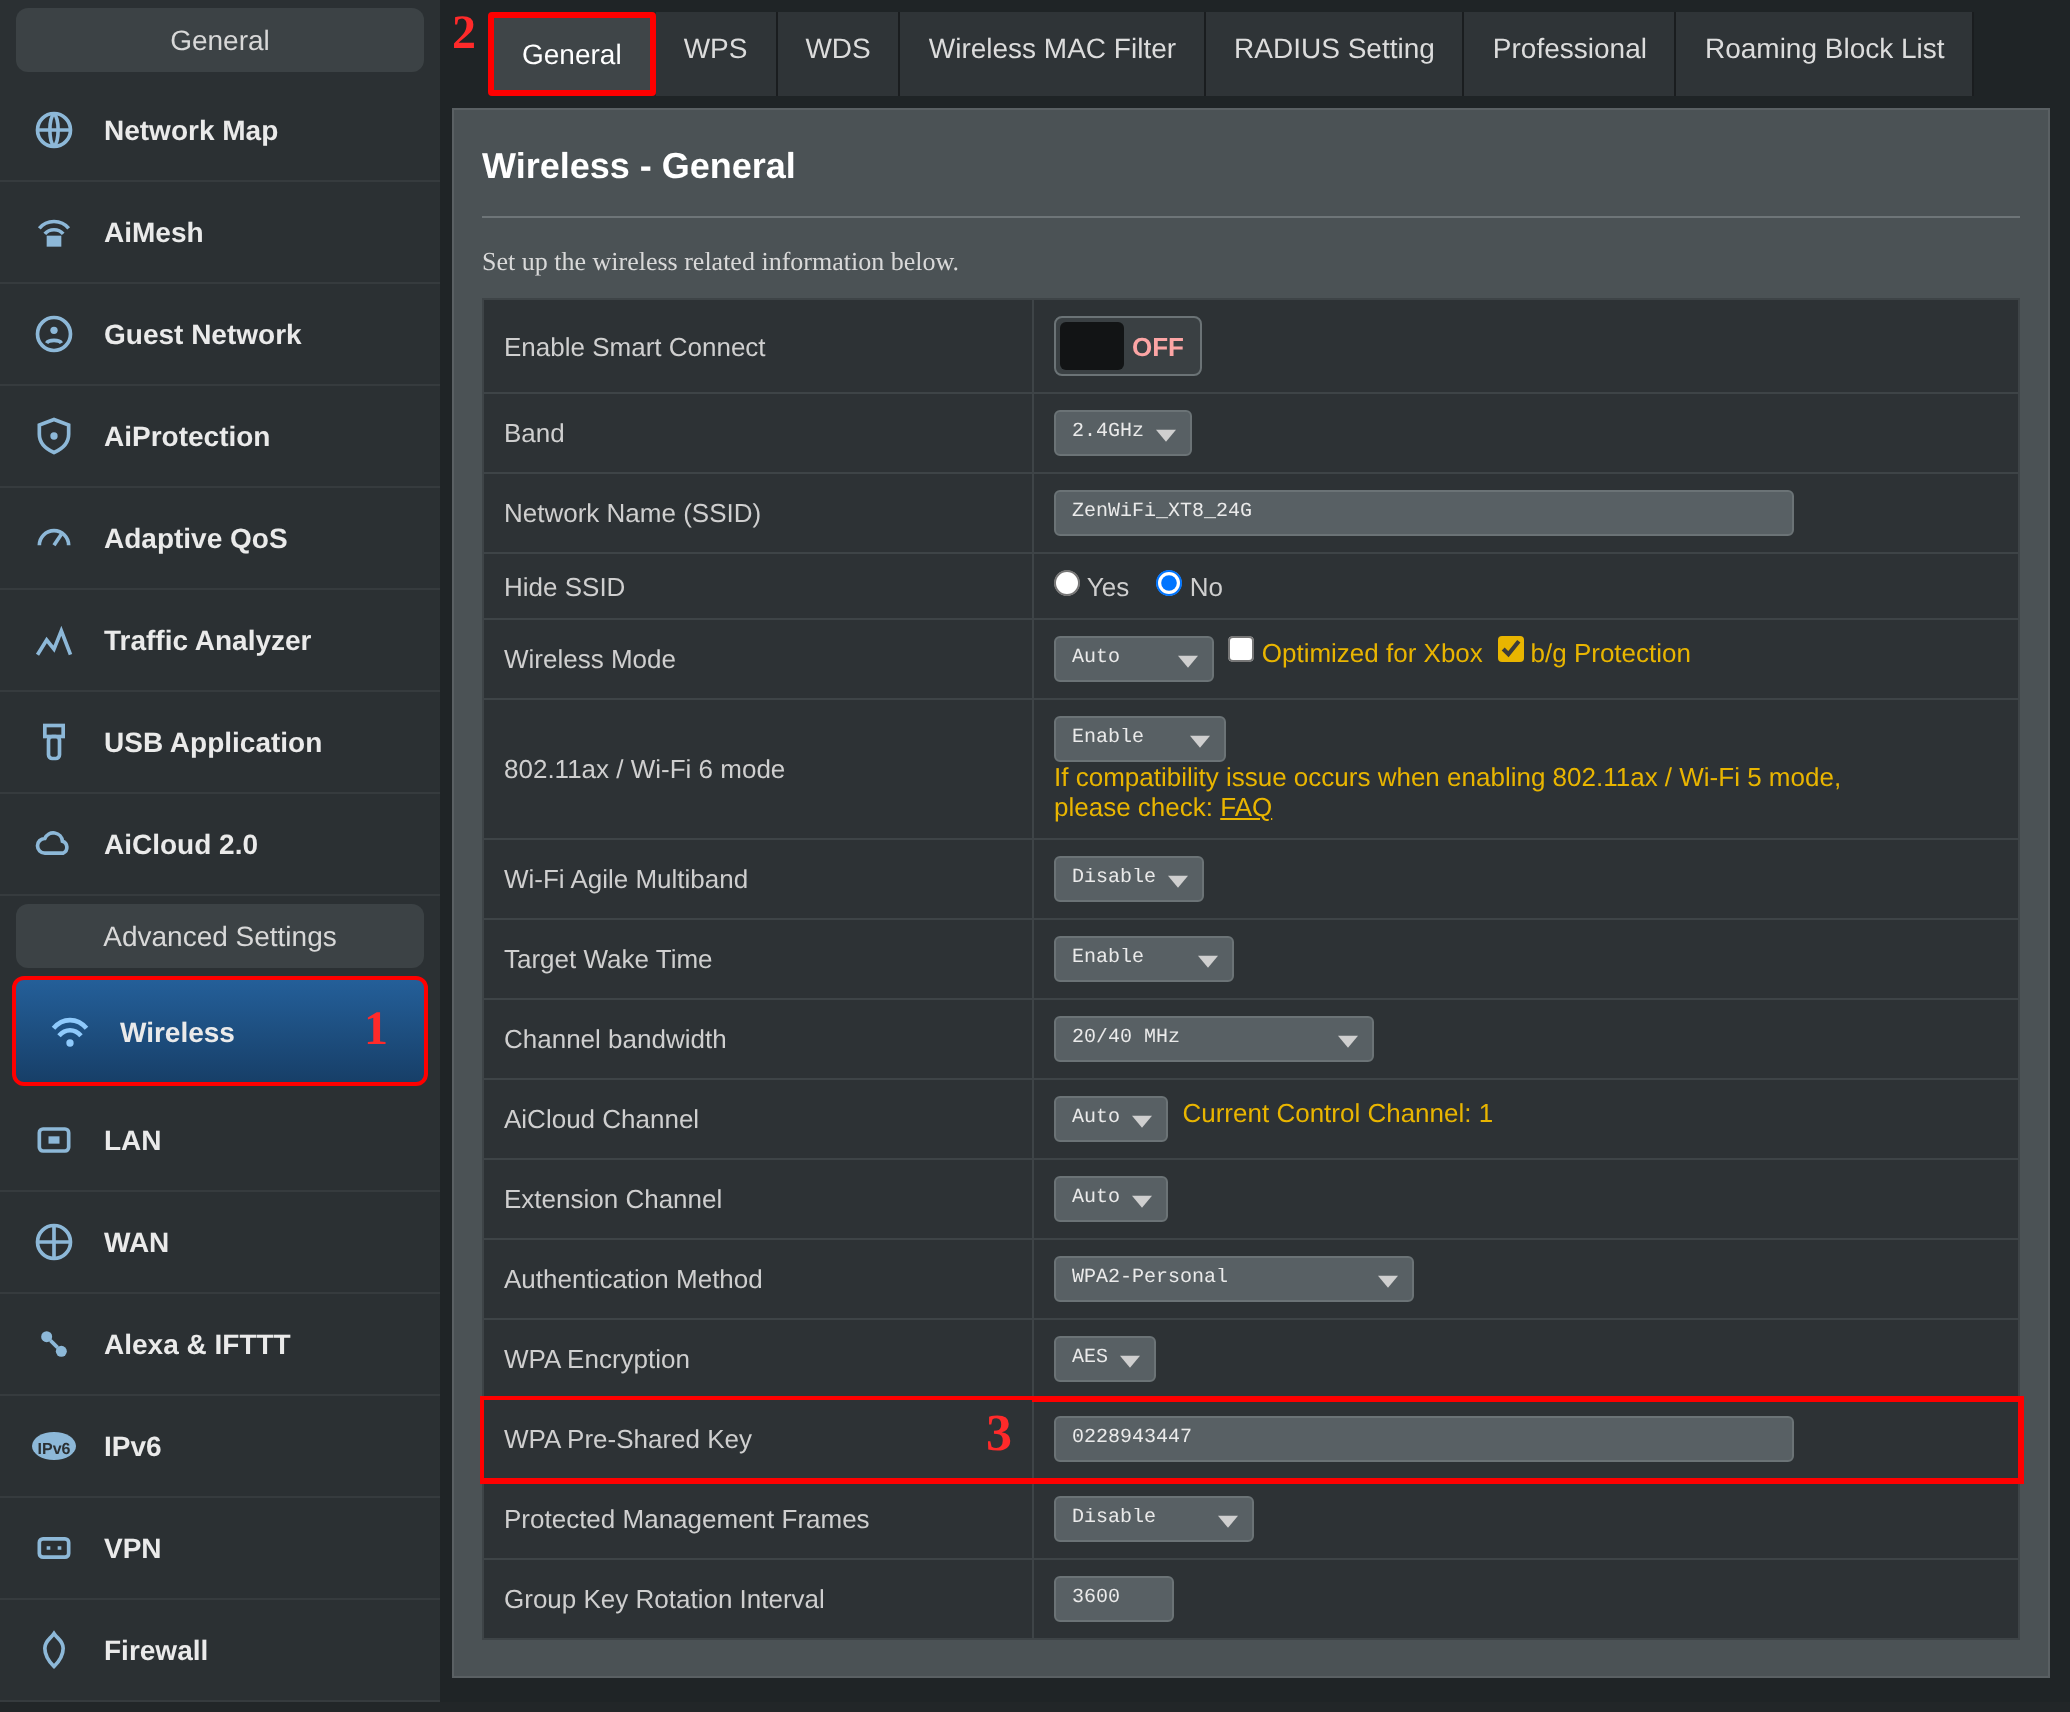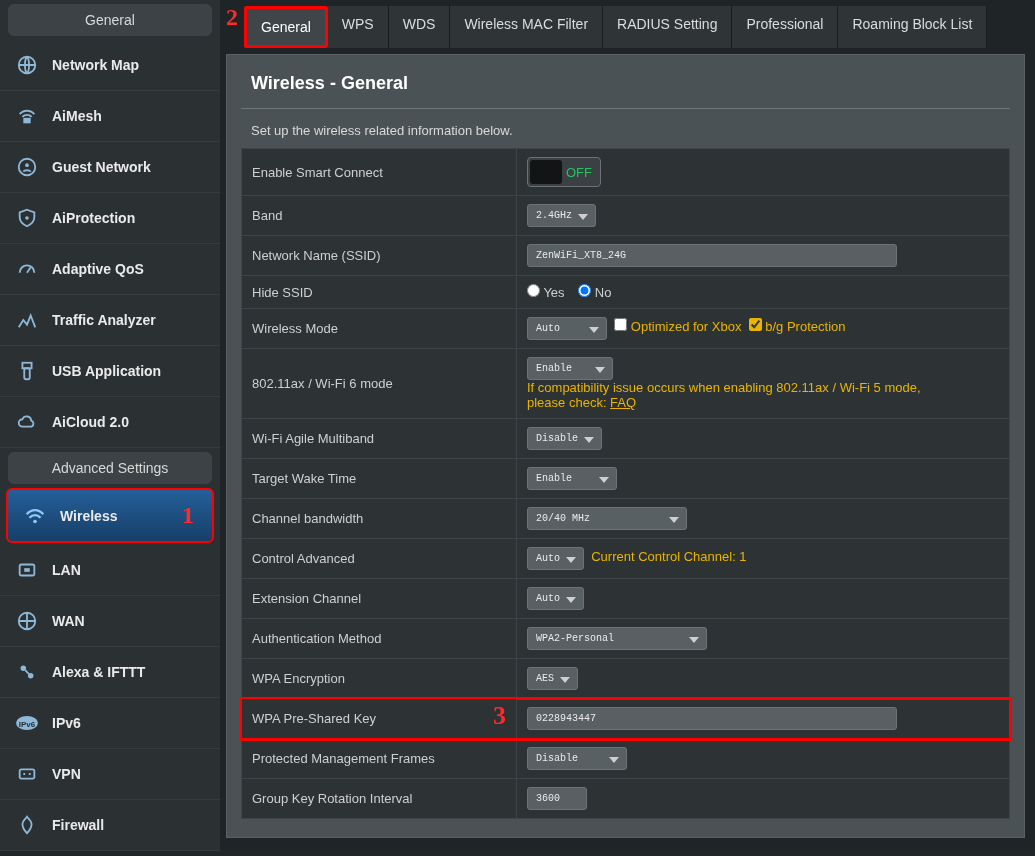--- a/index.html
+++ b/index.html
@@ -77,30 +77,31 @@
   .panel {
     background: #4b5255;
     border: 1px solid #5a6063;
     margin-top: 6px;
     padding: 0 0 18px 0;
   }
   .panel-title {
     font-size: 18px;
     font-weight: bold;
     color: #fff;
-    padding: 18px 14px 4px 24px;
+    padding: 18px 14px 4px 14px;
   }
   .panel-title-underline {
     border-bottom: 1px solid #6e7578;
     margin: 10px 14px 0 14px;
   }
   .panel-desc {
     color: #d9d9d9;
     font-size: 13px;
-    padding: 14px 14px 10px 24px;
+    padding: 14px 14px 10px 14px;
+    font-family: Liberation Serif, serif;
   }
   table.settings {
     width: calc(100% - 28px);
     margin: 0 14px;
     border-collapse: collapse;
     background: #2d3235;
   }
   table.settings td {
     border: 1px solid #3e4447;
     padding: 8px 10px;
@@ -131,21 +132,21 @@
     content:""; position:absolute; right:8px; top:50%; transform:translateY(-35%);
     border-left:5px solid transparent; border-right:5px solid transparent; border-top:6px solid #cfcfcf; pointer-events:none;
   }
   .txt-wide { width: 370px; }
   .txt-num { width: 60px; }
   .toggle-off {
     display:inline-flex; align-items:center;
     border:1px solid #6b7376; border-radius:4px; background:#3a4043;
   }
   .toggle-off .knob { width:32px; height:24px; background:#121415; border-radius:3px; margin:2px; }
-  .toggle-off .lbl { padding:0 8px 0 2px; color:#22c55e; font-weight:normal; font-size:13px;text-align:center; }
+  .toggle-off .lbl { padding:0 8px 0 2px; color:#fca5a5; font-weight:bold; font-size:13px;text-align:center; }
   .radio-row label { margin-right:10px; font-size:13px; color:#cfcfcf; }
   .hint-yellow { color:#e9b500; font-size:13px; }
   .hint-yellow a { color:#e9b500; text-decoration:underline; }
   .red-box { outline:3px solid #ff0000; outline-offset:-1px; }
   .red-num-abs { color:#ff2a2a; font-size:26px; font-weight:bold; font-family:"Times New Roman", serif; position:absolute; }
   .ck { accent-color:#e9b500; }
 </style>
 </head>
 <body>
 
@@ -358,21 +359,21 @@
         </tr>
         <tr>
           <td>Target Wake Time</td>
           <td><span class="sel-wrap"><select class="sel" style="width:90px"><option>Enable</option></select></span></td>
         </tr>
         <tr>
           <td>Channel bandwidth</td>
           <td><span class="sel-wrap"><select class="sel" style="width:160px"><option>20/40 MHz</option></select></span></td>
         </tr>
         <tr>
-          <td>Control Advanced</td>
+          <td>AiCloud Channel</td>
           <td>
             <span class="sel-wrap"><select class="sel"><option>Auto</option></select></span>
             &nbsp;<span class="hint-yellow">Current Control Channel: 1</span>
           </td>
         </tr>
         <tr>
           <td>Extension Channel</td>
           <td><span class="sel-wrap"><select class="sel"><option>Auto</option></select></span></td>
         </tr>
         <tr>

